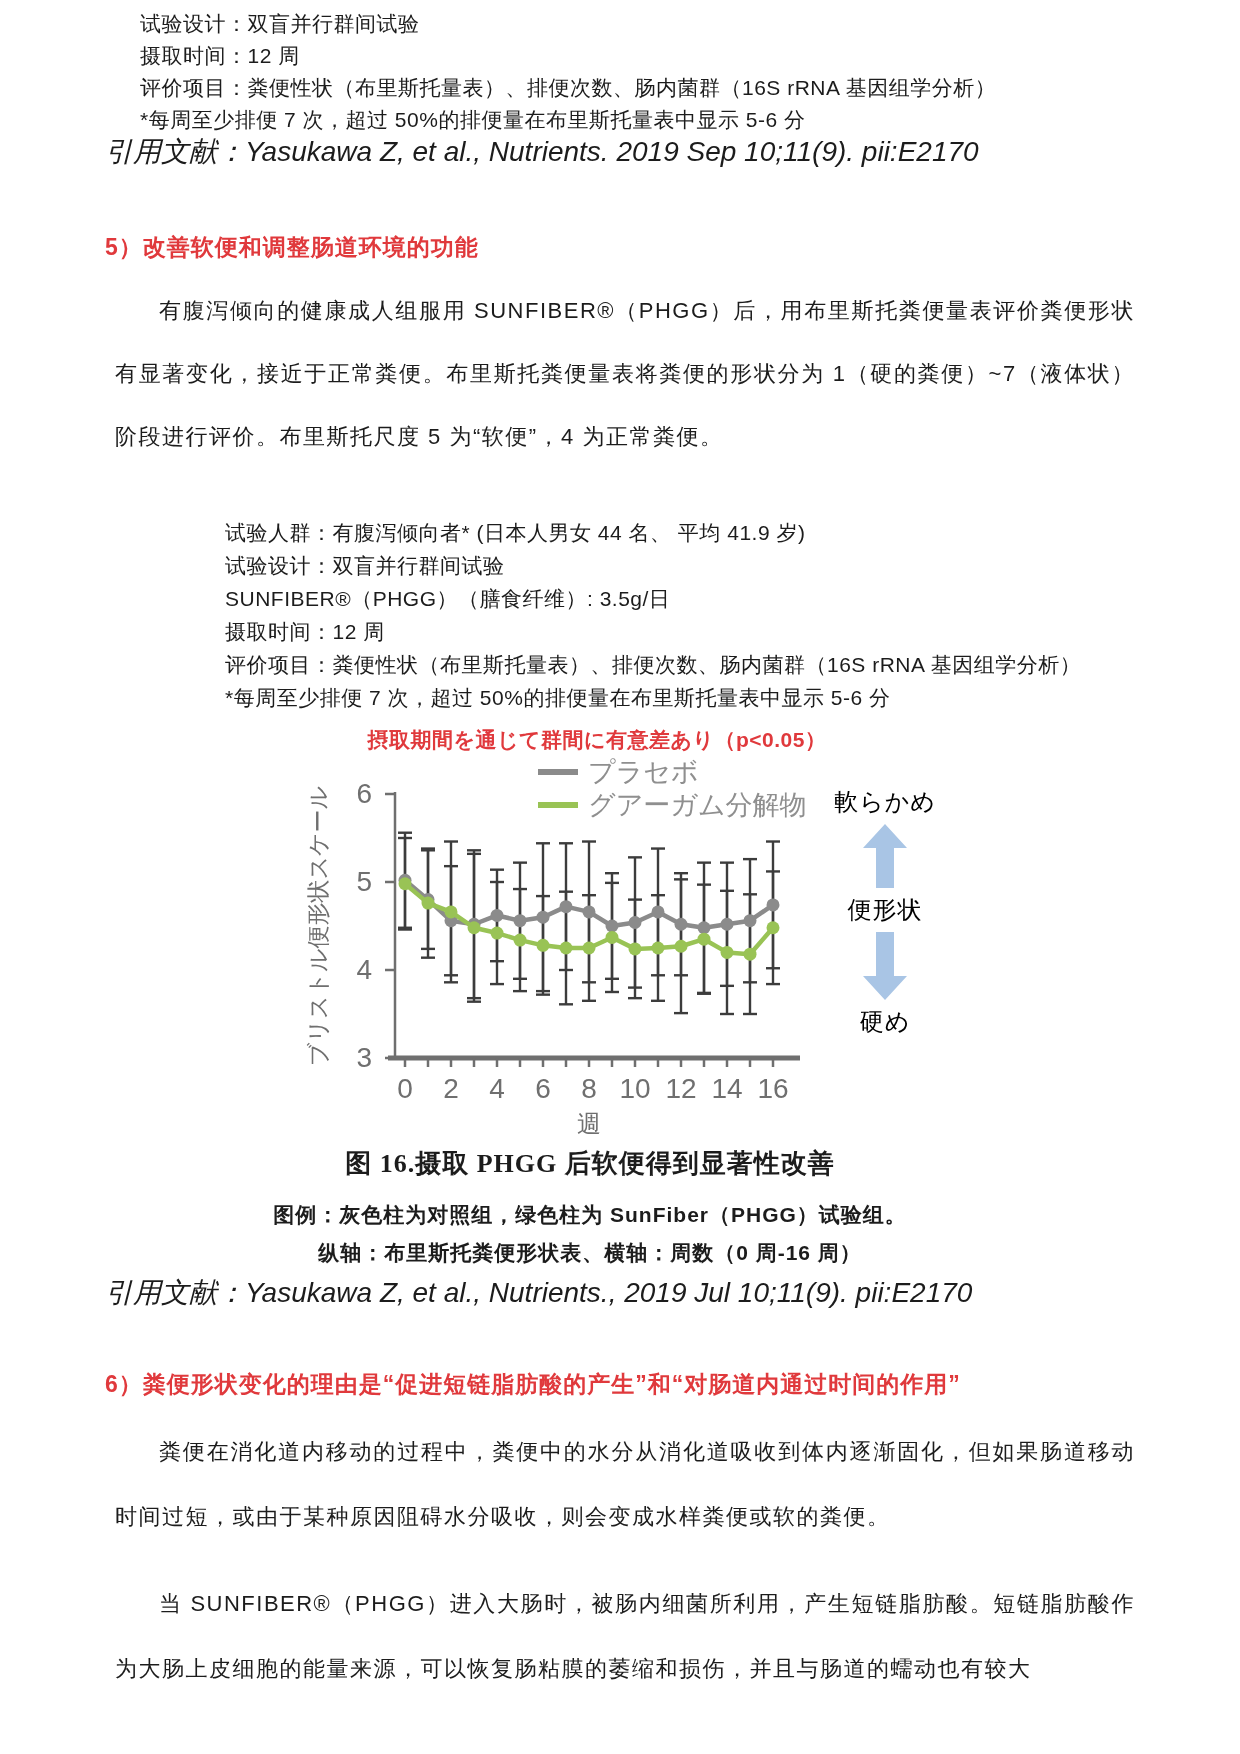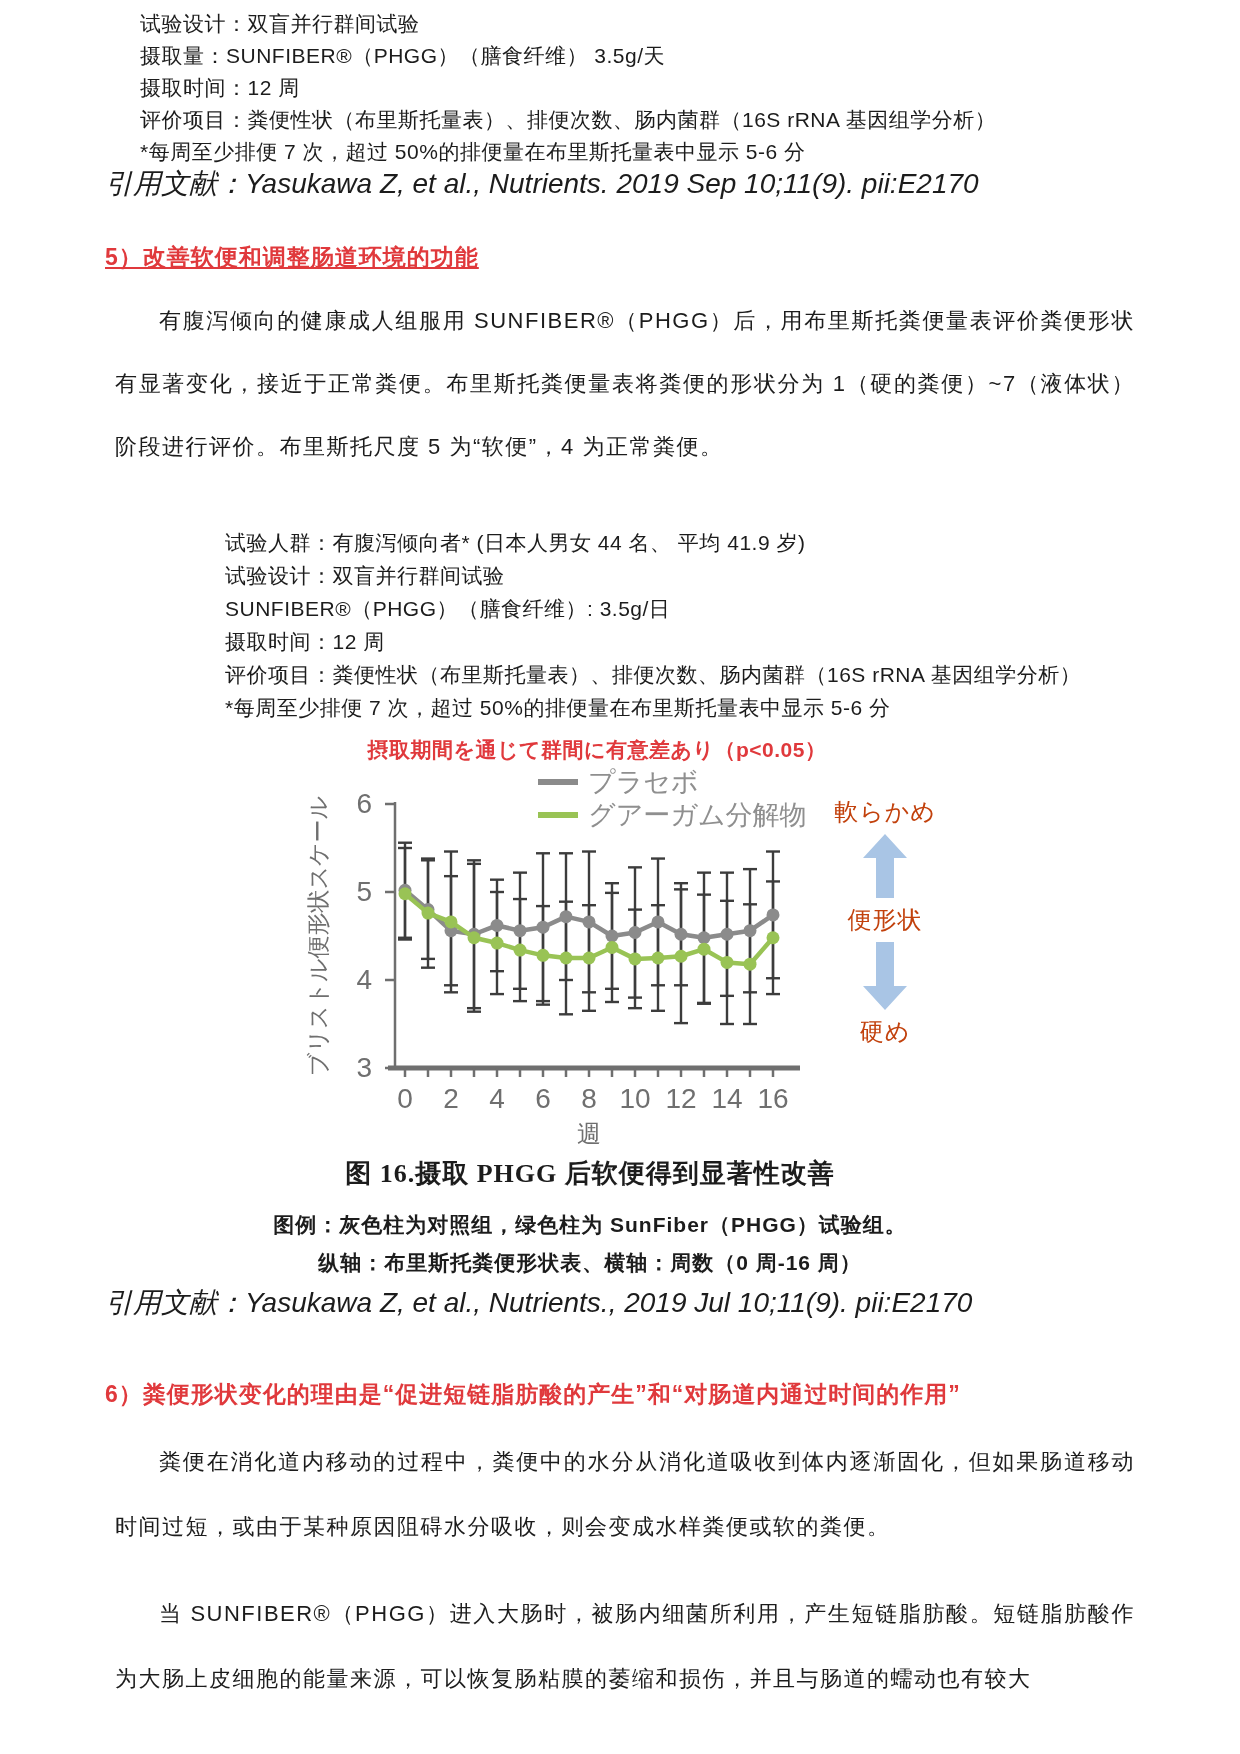--- a/index.html
+++ b/index.html
@@ -5,46 +5,45 @@
   html,body{margin:0;padding:0;}
   body{
     width:1240px;height:1754px;overflow:hidden;background:#ffffff;color:#1c1c1c;
     font-family:"Liberation Sans","DejaVu Sans",sans-serif;
     box-sizing:border-box;padding:8px 105px 0 105px;
   }
   .spec{margin-left:35px;font-size:21px;line-height:32px;letter-spacing:0.5px;}
   .spec2{margin-left:120px;margin-top:48px;font-size:21px;line-height:33px;letter-spacing:0.5px;}
   .cite{font-size:28px;font-style:italic;line-height:32px;text-align:left;}
   h2{margin:0;font-size:23px;font-weight:bold;color:var(--red,#e0393c);letter-spacing:1px;}
-  .h5{margin-top:42px;text-decoration:underline;}
+  .h5{margin-top:64px;}
   .h6{margin-top:58px;line-height:34px;}
   .para{margin:16px 0 0 10px;font-size:22px;line-height:63px;text-align:justify;text-justify:inter-ideograph;text-indent:44px;letter-spacing:1.5px;}
   .para2{margin-top:18px;font-size:22px;line-height:65px;}
   .para3{margin-top:22px;font-size:22px;line-height:65px;}
   figure{margin:12px 0 0 195px;display:flex;align-items:flex-start;}
   .chart-col{width:510px;}
   .chart-title{width:510px;margin-left:42px;text-align:center;font-size:21px;font-weight:600;color:var(--red,#e0393c);height:28px;letter-spacing:0.5px;}
   .anno-col{width:150px;padding-top:60px;display:flex;flex-direction:column;align-items:center;}
-  .anno-text{font-size:24px;color:#c2410c;letter-spacing:1px;}
+  .anno-text{font-size:24px;color:#000000;letter-spacing:1px;}
   .arrow{margin:6px 0;}
   .arrow polygon{fill:var(--arrow-blue,#a9c5e5);}
   .captions{text-align:center;padding-right:60px;}
   .cap-fig{margin-top:4px;font-size:26px;font-weight:bold;letter-spacing:1px;font-family:Liberation Serif, serif;}
   .cap-sig{margin-top:16px;font-size:22px;letter-spacing:2px;}
   .cap-note{margin-top:20px;font-size:21px;font-weight:bold;letter-spacing:1px;}
   .cap-note2{margin-top:10px;font-size:21px;font-weight:bold;letter-spacing:1px;}
   .cap-cite{margin-top:10px;}
   svg text{font-family:"Liberation Sans","DejaVu Sans",sans-serif;}
 </style>
 </head>
 <body>
 
 <div class="spec">
   <div class="spec-line">试验设计：双盲并行群间试验</div>
-  <div class="spec-line">摄取量：SUNFIBER®（PHGG）（膳食纤维） 3.5g/天</div>
   <div class="spec-line">摄取时间：12 周</div>
   <div class="spec-line">评价项目：粪便性状（布里斯托量表）、排便次数、肠内菌群（16S rRNA 基因组学分析）</div>
   <div class="spec-line">*每周至少排便 7 次，超过 50%的排便量在布里斯托量表中显示 5-6 分</div>
 </div>
 <div class="cite">引用文献：Yasukawa Z, et al., Nutrients. 2019 Sep 10;11(9). pii:E2170</div>
 
 <h2 class="h5">5）改善软便和调整肠道环境的功能</h2>
 
 <p class="para">有腹泻倾向的健康成人组服用 SUNFIBER®（PHGG）后，用布里斯托粪便量表评价粪便形状有显著变化，接近于正常粪便。布里斯托粪便量表将粪便的形状分为 1（硬的粪便）~7（液体状）阶段进行评价。布里斯托尺度 5 为“软便”，4 为正常粪便。</p>
 

